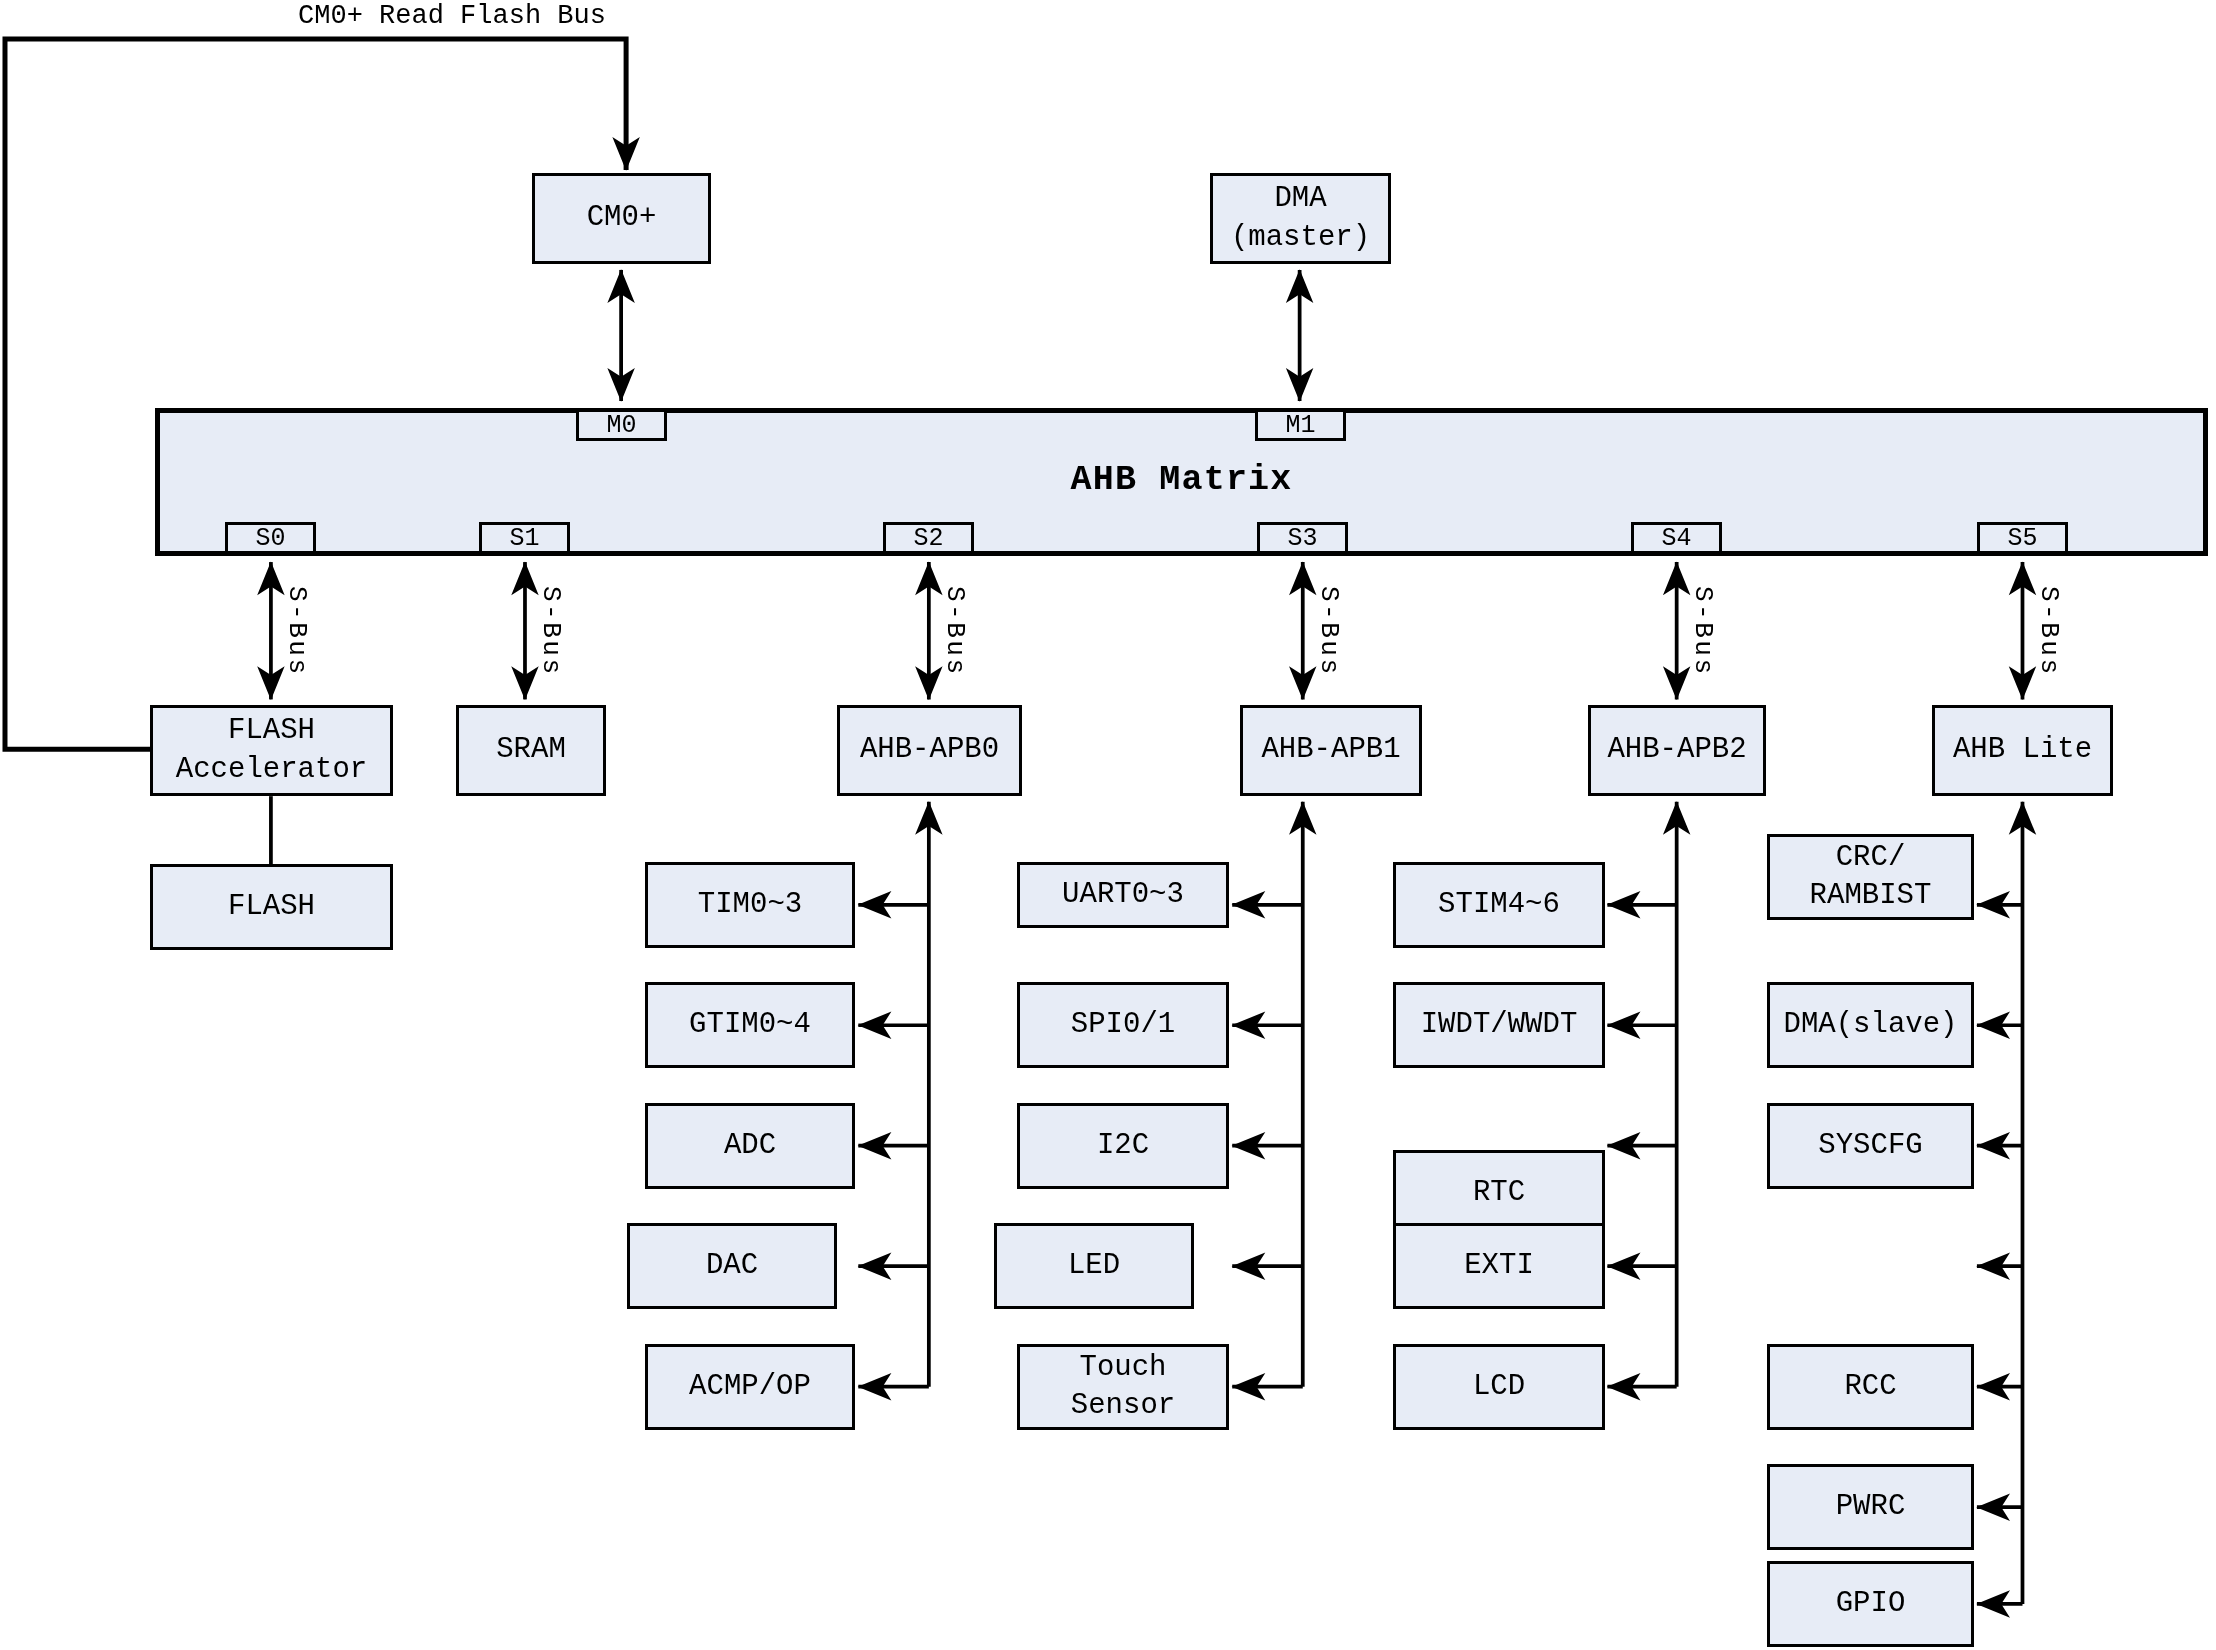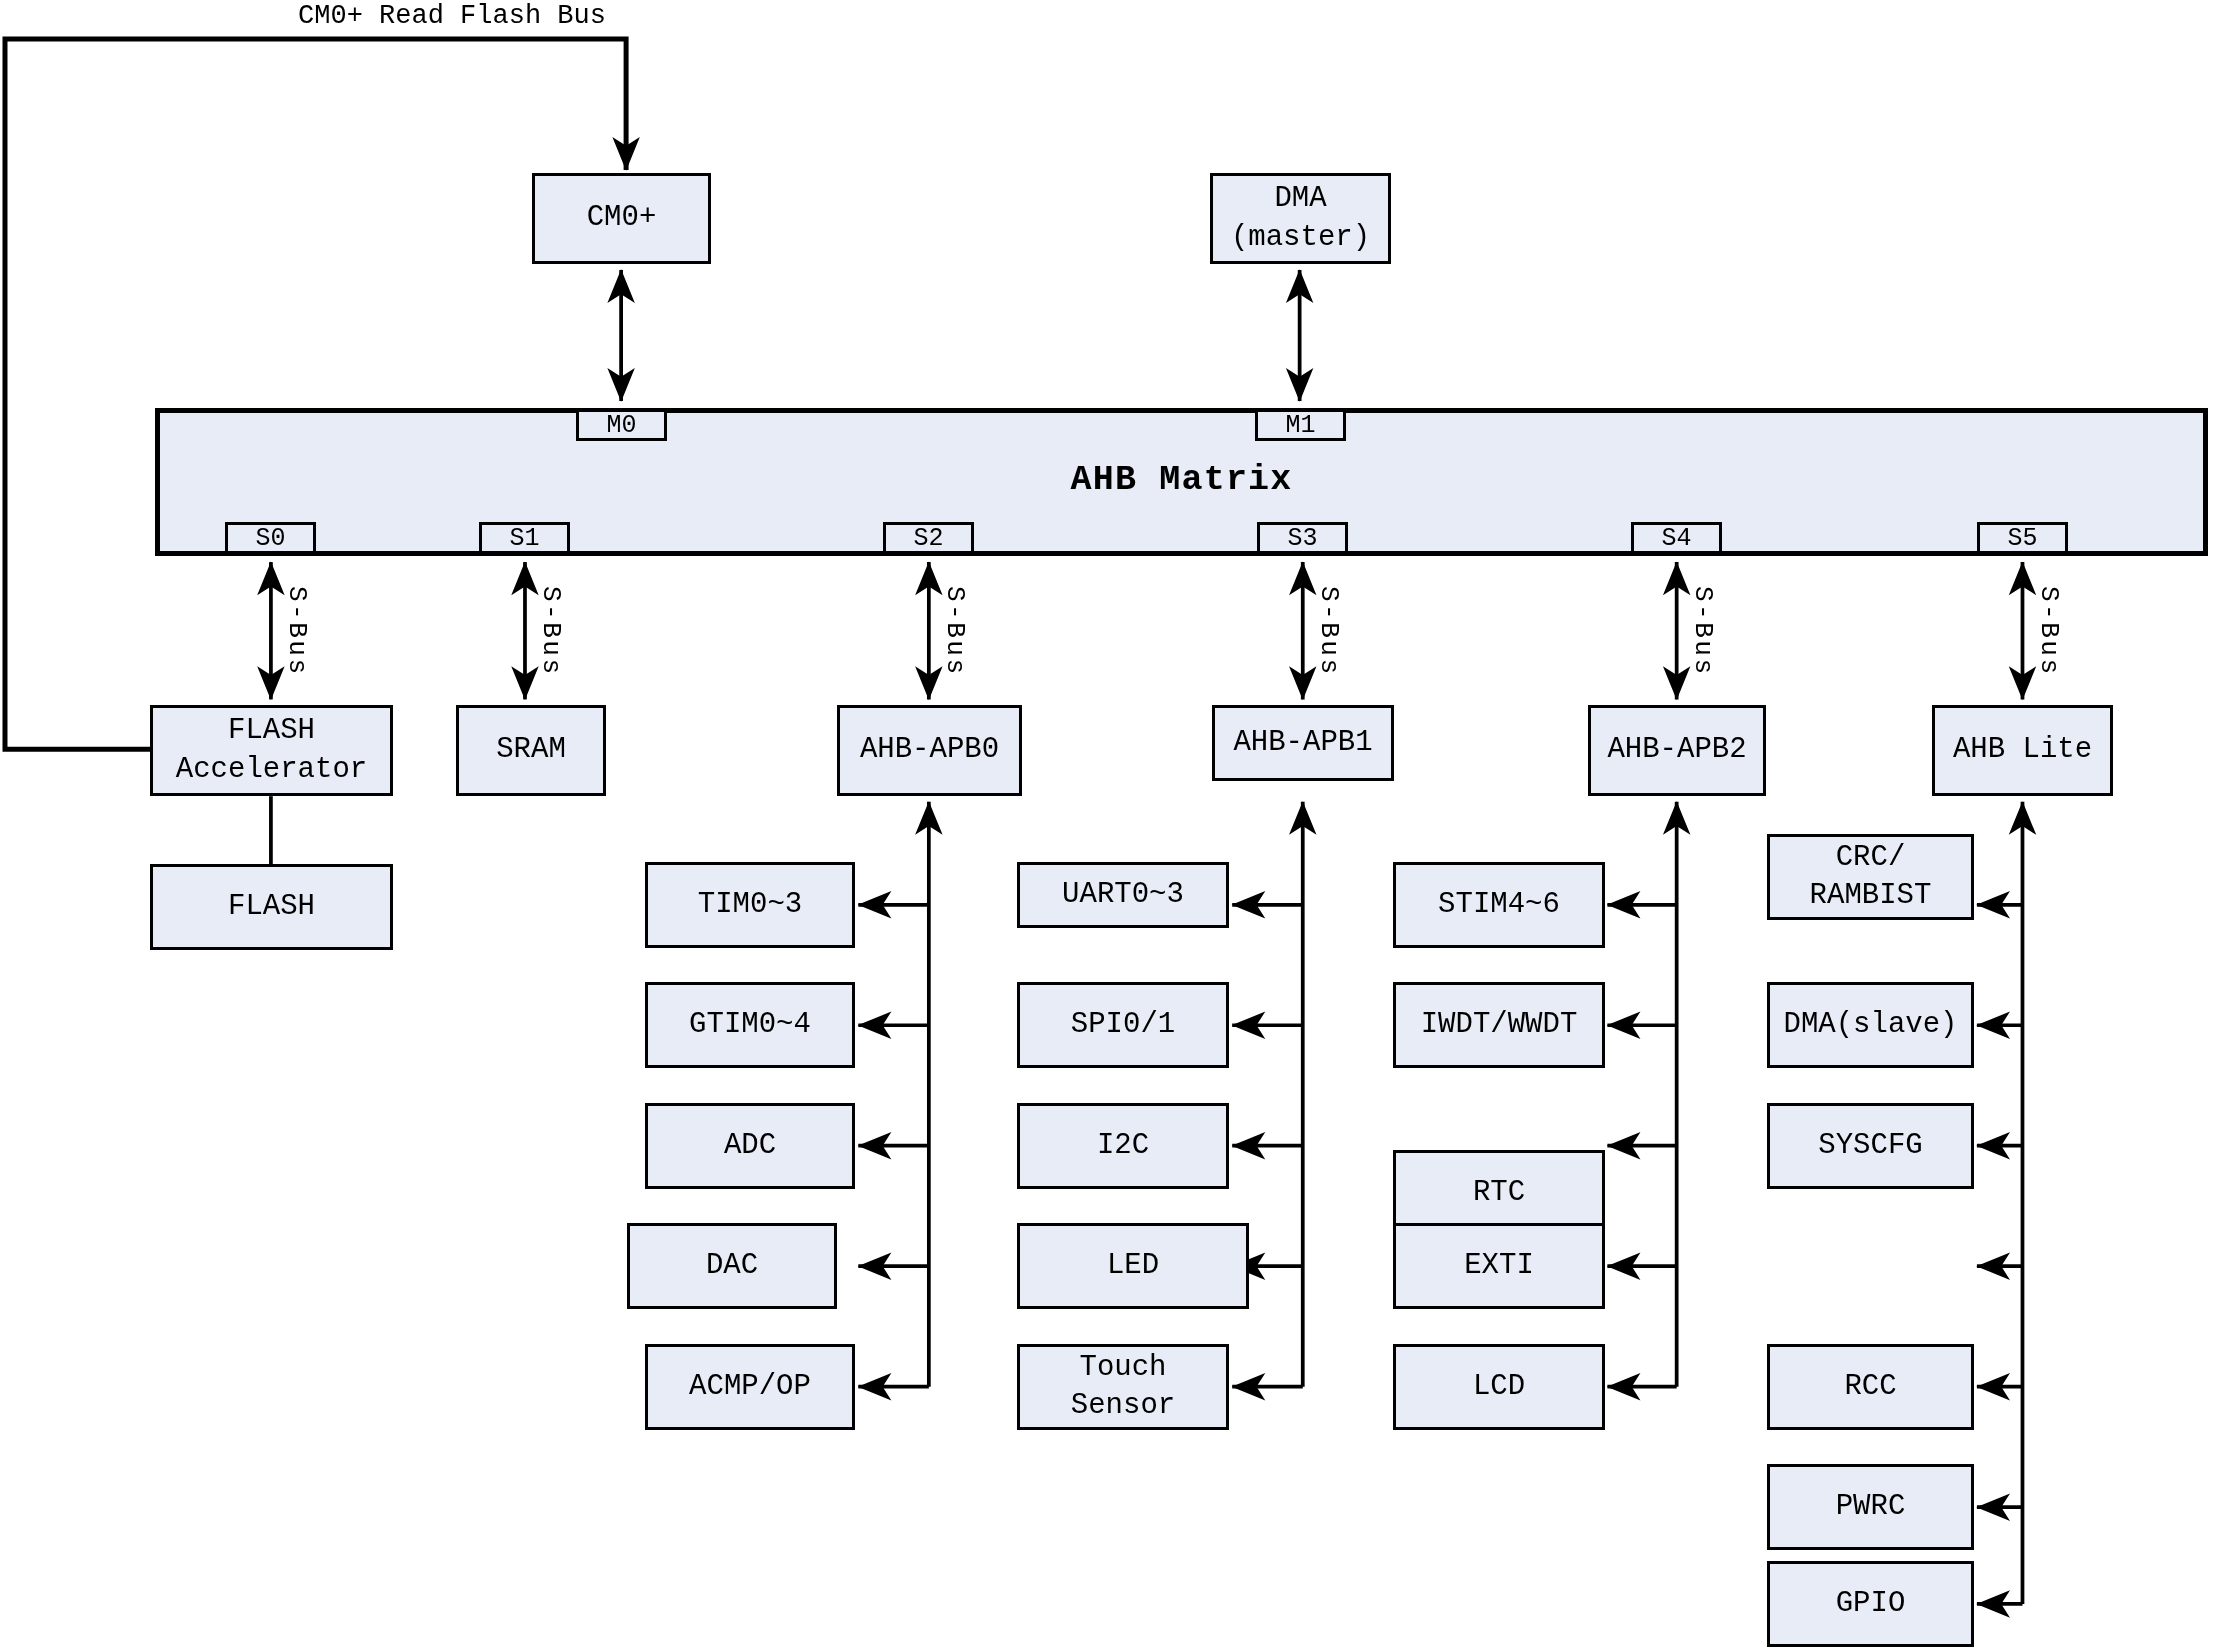--- a/index.html
+++ b/index.html
@@ -116,36 +116,36 @@
   <div class="sbus" style="left:536px;top:586px;">S-Bus</div>
   <div class="sbus" style="left:940px;top:586px;">S-Bus</div>
   <div class="sbus" style="left:1314px;top:586px;">S-Bus</div>
   <div class="sbus" style="left:1688px;top:586px;">S-Bus</div>
   <div class="sbus" style="left:2034px;top:586px;">S-Bus</div>
 
   <div class="blk" style="left:150px;top:705px;width:243px;height:91px;">FLASH
 Accelerator</div>
   <div class="blk" style="left:456px;top:705px;width:150px;height:91px;">SRAM</div>
   <div class="blk" style="left:837px;top:705px;width:185px;height:91px;">AHB-APB0</div>
-  <div class="blk" style="left:1212px;top:705px;width:182px;height:76px;">AHB-APB1</div>
+  <div class="blk" style="left:1240px;top:705px;width:182px;height:91px;">AHB-APB1</div>
   <div class="blk" style="left:1588px;top:705px;width:178px;height:91px;">AHB-APB2</div>
   <div class="blk" style="left:1932px;top:705px;width:181px;height:91px;">AHB Lite</div>
 
   <div class="blk" style="left:150px;top:864px;width:243px;height:86px;">FLASH</div>
 
   <div class="blk" style="left:645px;top:862px;width:210px;height:86px;">TIM0~3</div>
   <div class="blk" style="left:645px;top:982px;width:210px;height:86px;">GTIM0~4</div>
   <div class="blk" style="left:645px;top:1103px;width:210px;height:86px;">ADC</div>
   <div class="blk" style="left:627px;top:1223px;width:210px;height:86px;">DAC</div>
   <div class="blk" style="left:645px;top:1344px;width:210px;height:86px;">ACMP/OP</div>
 
   <div class="blk" style="left:1017px;top:862px;width:212px;height:66px;">UART0~3</div>
   <div class="blk" style="left:1017px;top:982px;width:212px;height:86px;">SPI0/1</div>
   <div class="blk" style="left:1017px;top:1103px;width:212px;height:86px;">I2C</div>
-  <div class="blk" style="left:1017px;top:1223px;width:232px;height:86px;">LED</div>
+  <div class="blk" style="left:994px;top:1223px;width:200px;height:86px;">LED</div>
   <div class="blk" style="left:1017px;top:1344px;width:212px;height:86px;">Touch
 Sensor</div>
 
   <div class="blk" style="left:1393px;top:862px;width:212px;height:86px;">STIM4~6</div>
   <div class="blk" style="left:1393px;top:982px;width:212px;height:86px;">IWDT/WWDT</div>
   <div class="blk" style="left:1393px;top:1103px;width:212px;height:86px;margin-top:47px;">RTC</div>
   <div class="blk" style="left:1393px;top:1223px;width:212px;height:86px;">EXTI</div>
   <div class="blk" style="left:1393px;top:1344px;width:212px;height:86px;">LCD</div>
 
   <div class="blk" style="left:1767px;top:834px;width:207px;height:86px;">CRC/

